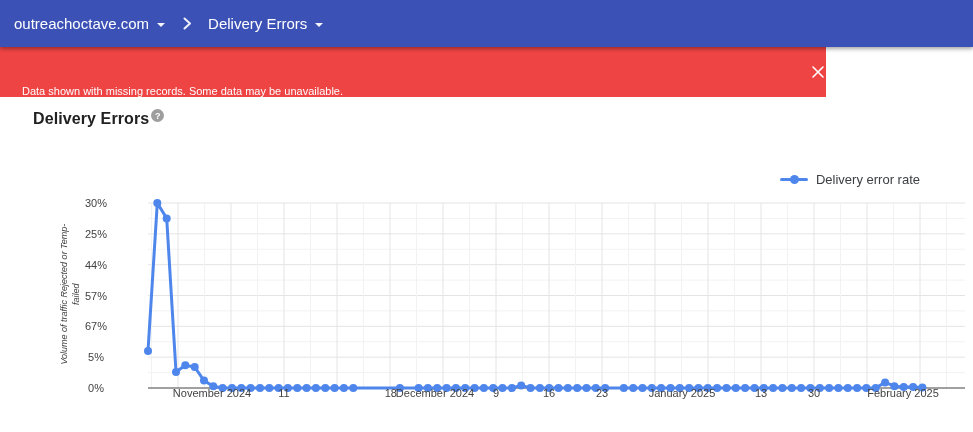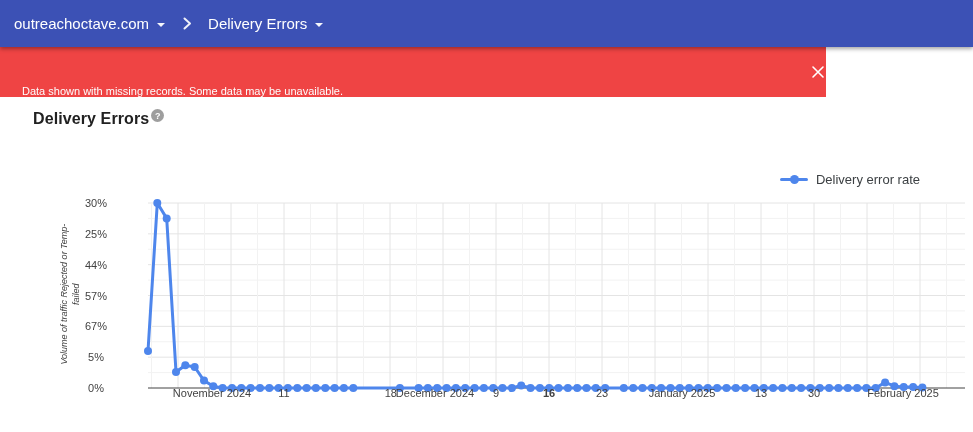--- a/index.html
+++ b/index.html
@@ -225,20 +225,20 @@
       <div class="ylab" style="top: 114.667px;">44%</div>
       <div class="ylab" style="top: 83.8333px;">25%</div>
       <div class="ylab" style="top: 53px;">30%</div>
     </div>
   <div id="x-labels">
       <div class="xlab" style="left: 152px;">November 2024</div>
       <div class="xlab" style="left: 224px;">11</div>
       <div class="xlab" style="left: 277px; text-align: right;">18</div>
       <div class="xlab" style="left: 375px;">December 2024</div>
       <div class="xlab" style="left: 436px;">9</div>
-      <div class="xlab" style="left: 489px; font-weight: bold;">16</div>
+      <div class="xlab" style="left: 489px;">16</div>
       <div class="xlab" style="left: 542px;">23</div>
       <div class="xlab" style="left: 622px;">January 2025</div>
       <div class="xlab" style="left: 701px;">13</div>
       <div class="xlab" style="left: 754px;">30</div>
       <div class="xlab" style="left: 843px;">February 2025</div>
     </div>
 </div>
 
 </body></html>

